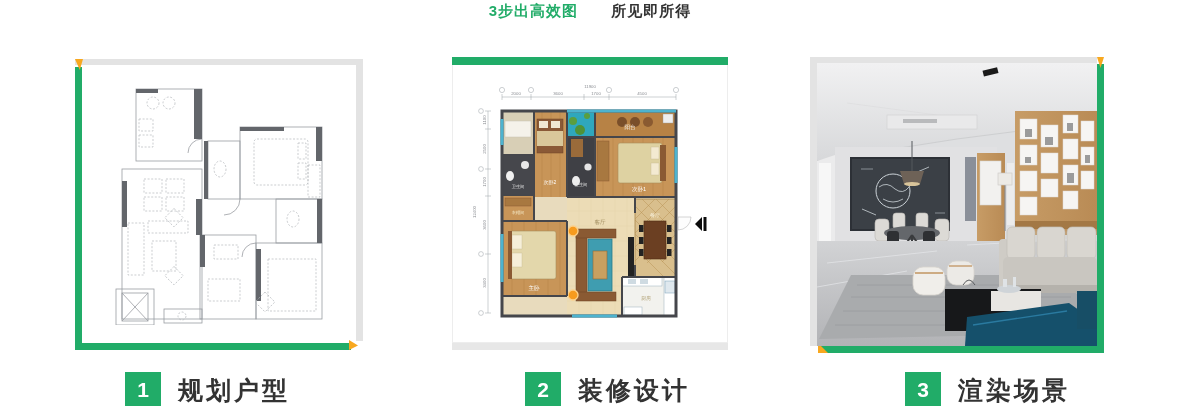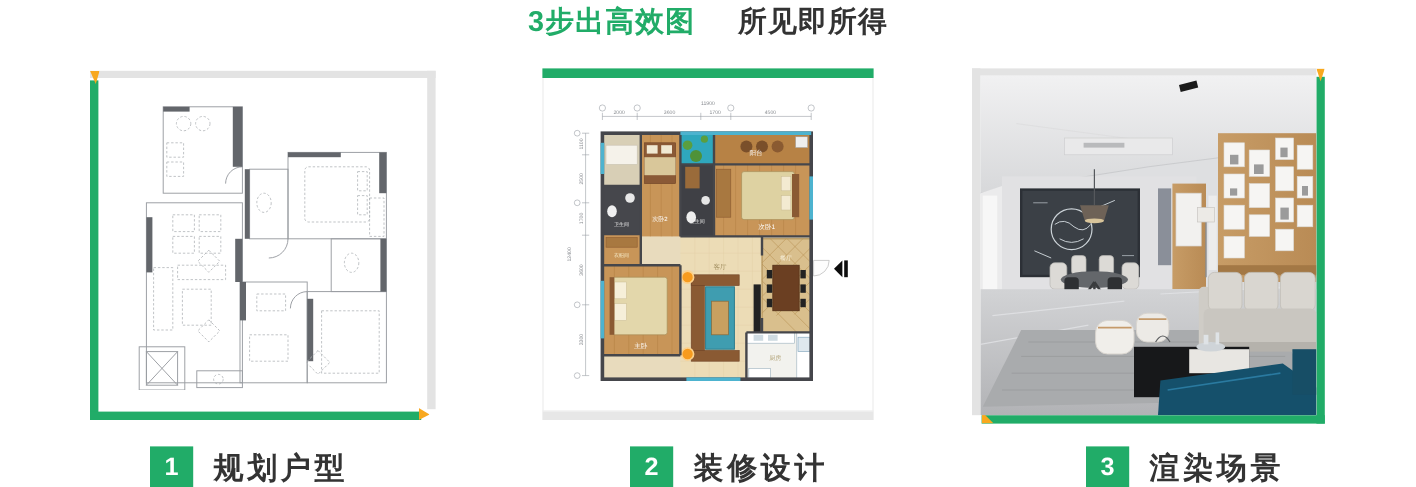--- a/index.html
+++ b/index.html
@@ -2,21 +2,21 @@
 <html><head>
 <meta charset="utf-8">
 <style>
   * { margin:0; padding:0; box-sizing:border-box; }
   html,body { width:1180px; height:406px; overflow:hidden; background:#fff;
               font-family:"Liberation Sans", sans-serif; }
   .page { position:relative; width:1180px; height:406px; background:#fff; }
 
   
   .title { position:absolute; top:2px; left:0; width:100%; text-align:center;
-           font-size:24px; font-weight:700; letter-spacing:1px; }
+           font-size:15px; font-weight:700; letter-spacing:1px; }
   .t-green { color:#21ac68; }
   .t-dark  { color:#333; margin-left:28px; }
 
   
   .card { position:absolute; }
   .bar  { position:absolute; }
   .tri  { position:absolute; background:#f8a81f; }
 
   
   .card1 { left:75px; top:59px; width:288px; height:291px; background:#fff; }

